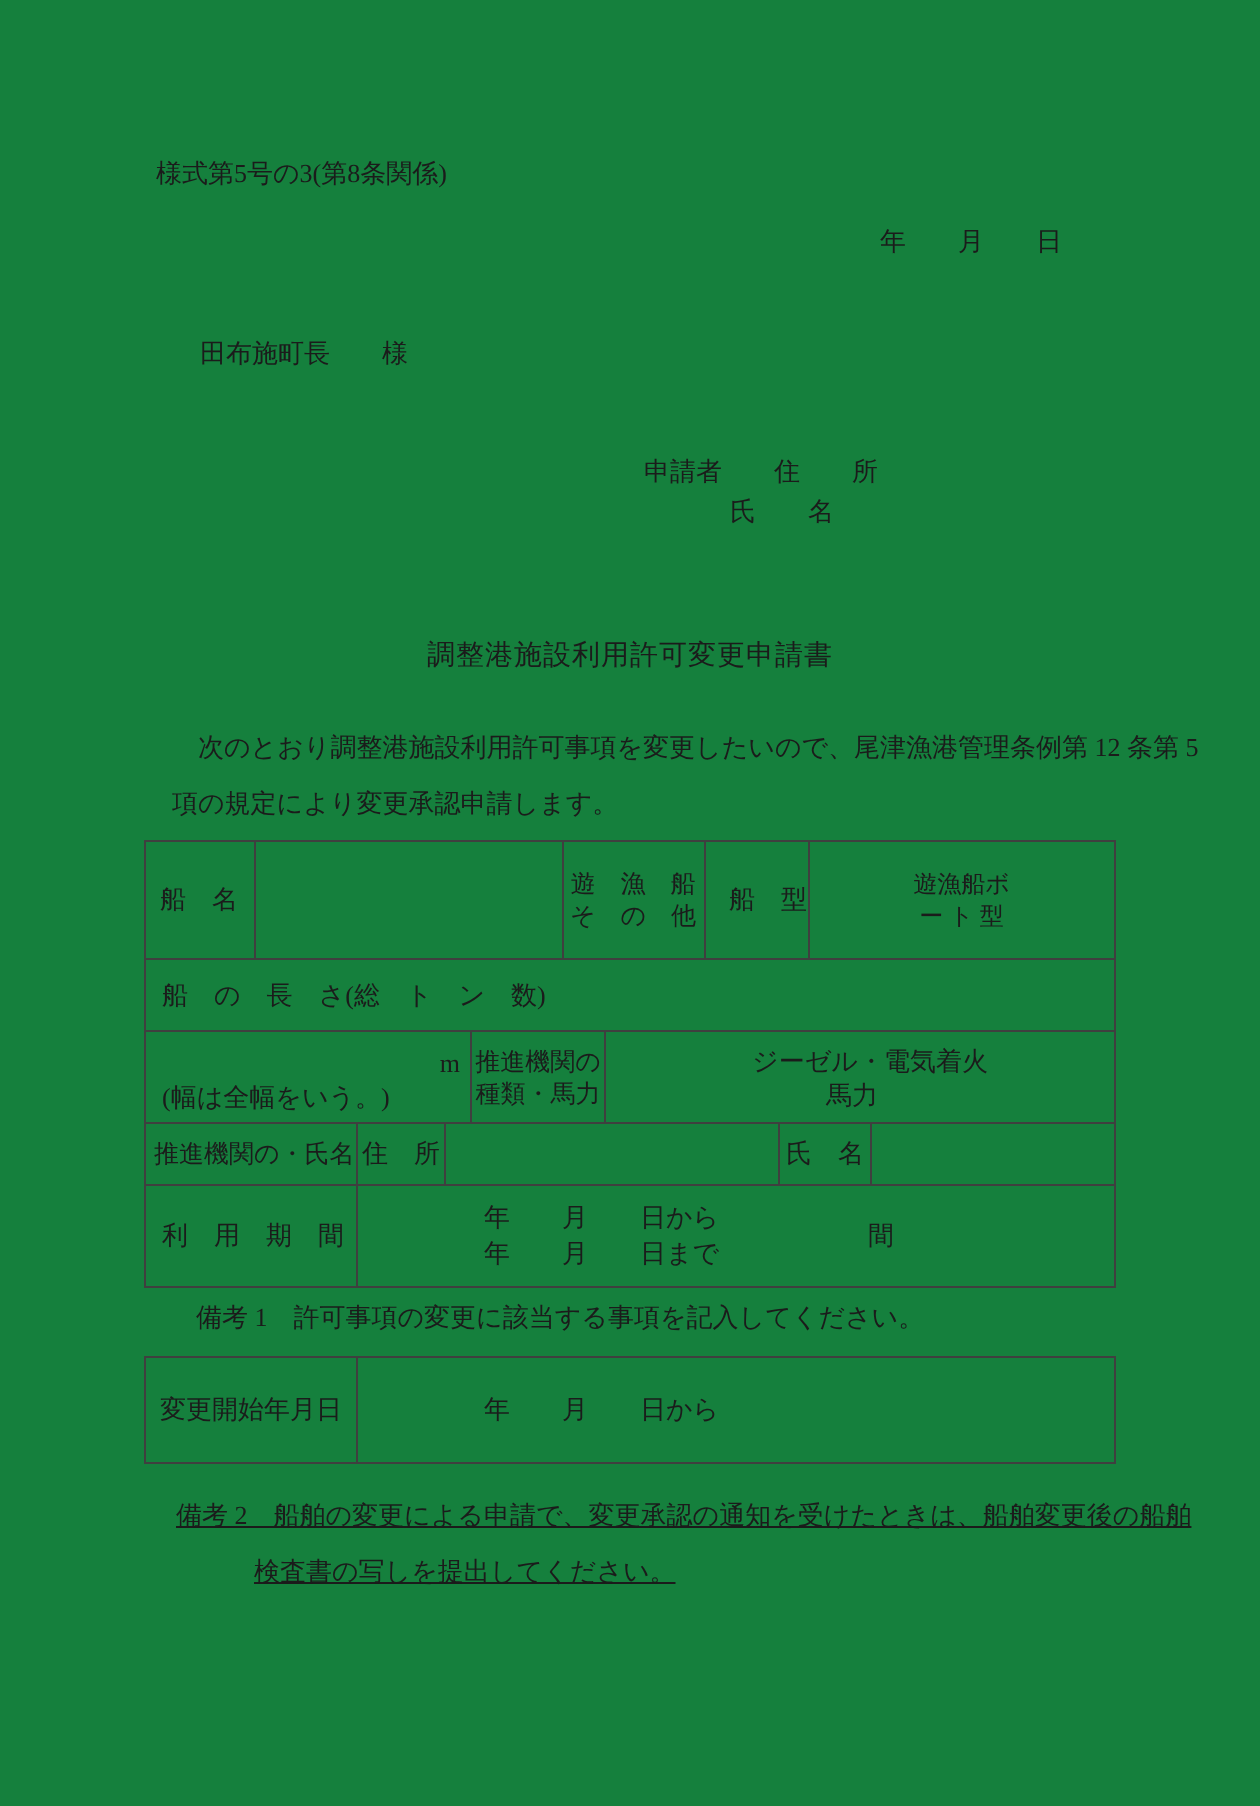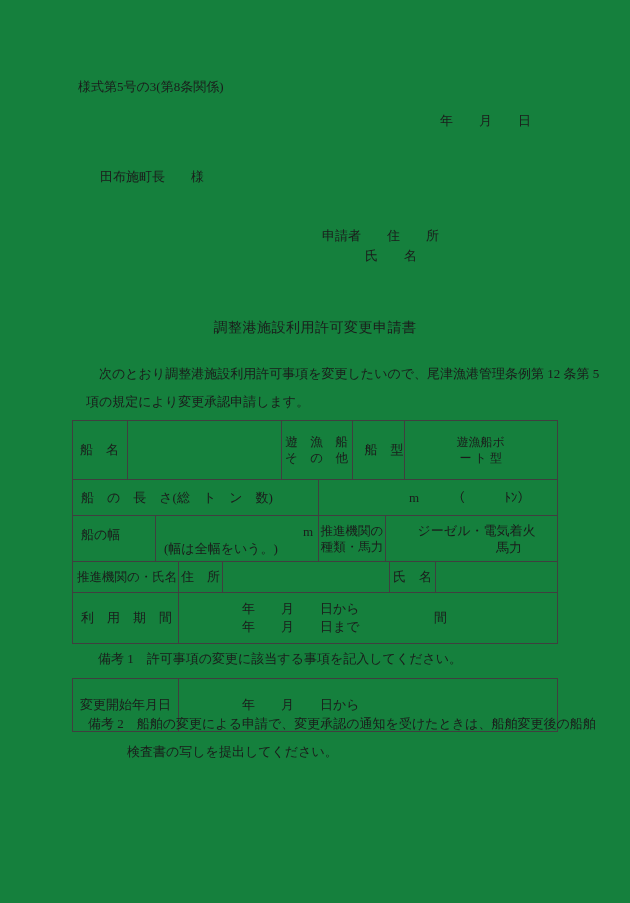--- a/index.html
+++ b/index.html
@@ -14,21 +14,21 @@
   }
   .abs{position:absolute;white-space:nowrap;}
   .form-number{left:78px;top:78px;}
   .date-line{left:440px;top:112px;}
   .addressee{left:100px;top:168px;}
   .applicant{left:322px;top:226px;line-height:20px;}
   .applicant .line2{padding-left:43px;}
   .doc-title{left:0;right:0;top:319px;text-align:center;font-size:14px;letter-spacing:0.5px;}
   .body-text{left:86px;top:360px;line-height:27.5px;}
   .note1{left:98px;top:650px;}
-  .note2{left:88px;top:710px;line-height:27.5px;}
+  .note2{left:88px;top:744px;line-height:27.5px;text-decoration:underline;}
   .note2 .line2{padding-left:39px;}
 
   
   .gtable{position:absolute;left:72px;width:486px;border:1px solid #3f3f3f;box-sizing:border-box;}
   .table1{top:420px;}
   .table2{top:678px;}
   .trow{display:flex;box-sizing:border-box;border-bottom:1px solid #3f3f3f;}
   .trow:last-child{border-bottom:none;}
   .cell{box-sizing:border-box;border-right:1px solid #3f3f3f;overflow:hidden;}
   .cell:last-child{border-right:none;}
@@ -116,29 +116,23 @@
       <div class="cell col2 c-boattype">
         <span>遊漁船ボ</span>
         <span>ー ト 型</span>
       </div>
     </div>
 
     <div class="trow r2">
       <div class="cell vc c-length-label">
         <span>船　の　長　さ(総　ト　ン　数)</span>
       </div>
-      <div class="cell vc c-length-val">
-        <span>m　　　（　　　ﾄﾝ）</span>
-      </div>
     </div>
 
     <div class="trow r3">
-      <div class="cell c-width-label">
-        <span>船の幅</span>
-      </div>
       <div class="cell c-width-val">
         <span class="m-unit">m</span>
         <span class="width-note">(幅は全幅をいう。)</span>
       </div>
       <div class="cell col2 c-engine">
         <span>推進機関の</span>
         <span>種類・馬力</span>
       </div>
       <div class="cell c-engine-val">
         <div class="l1">ジーゼル・電気着火</div>

